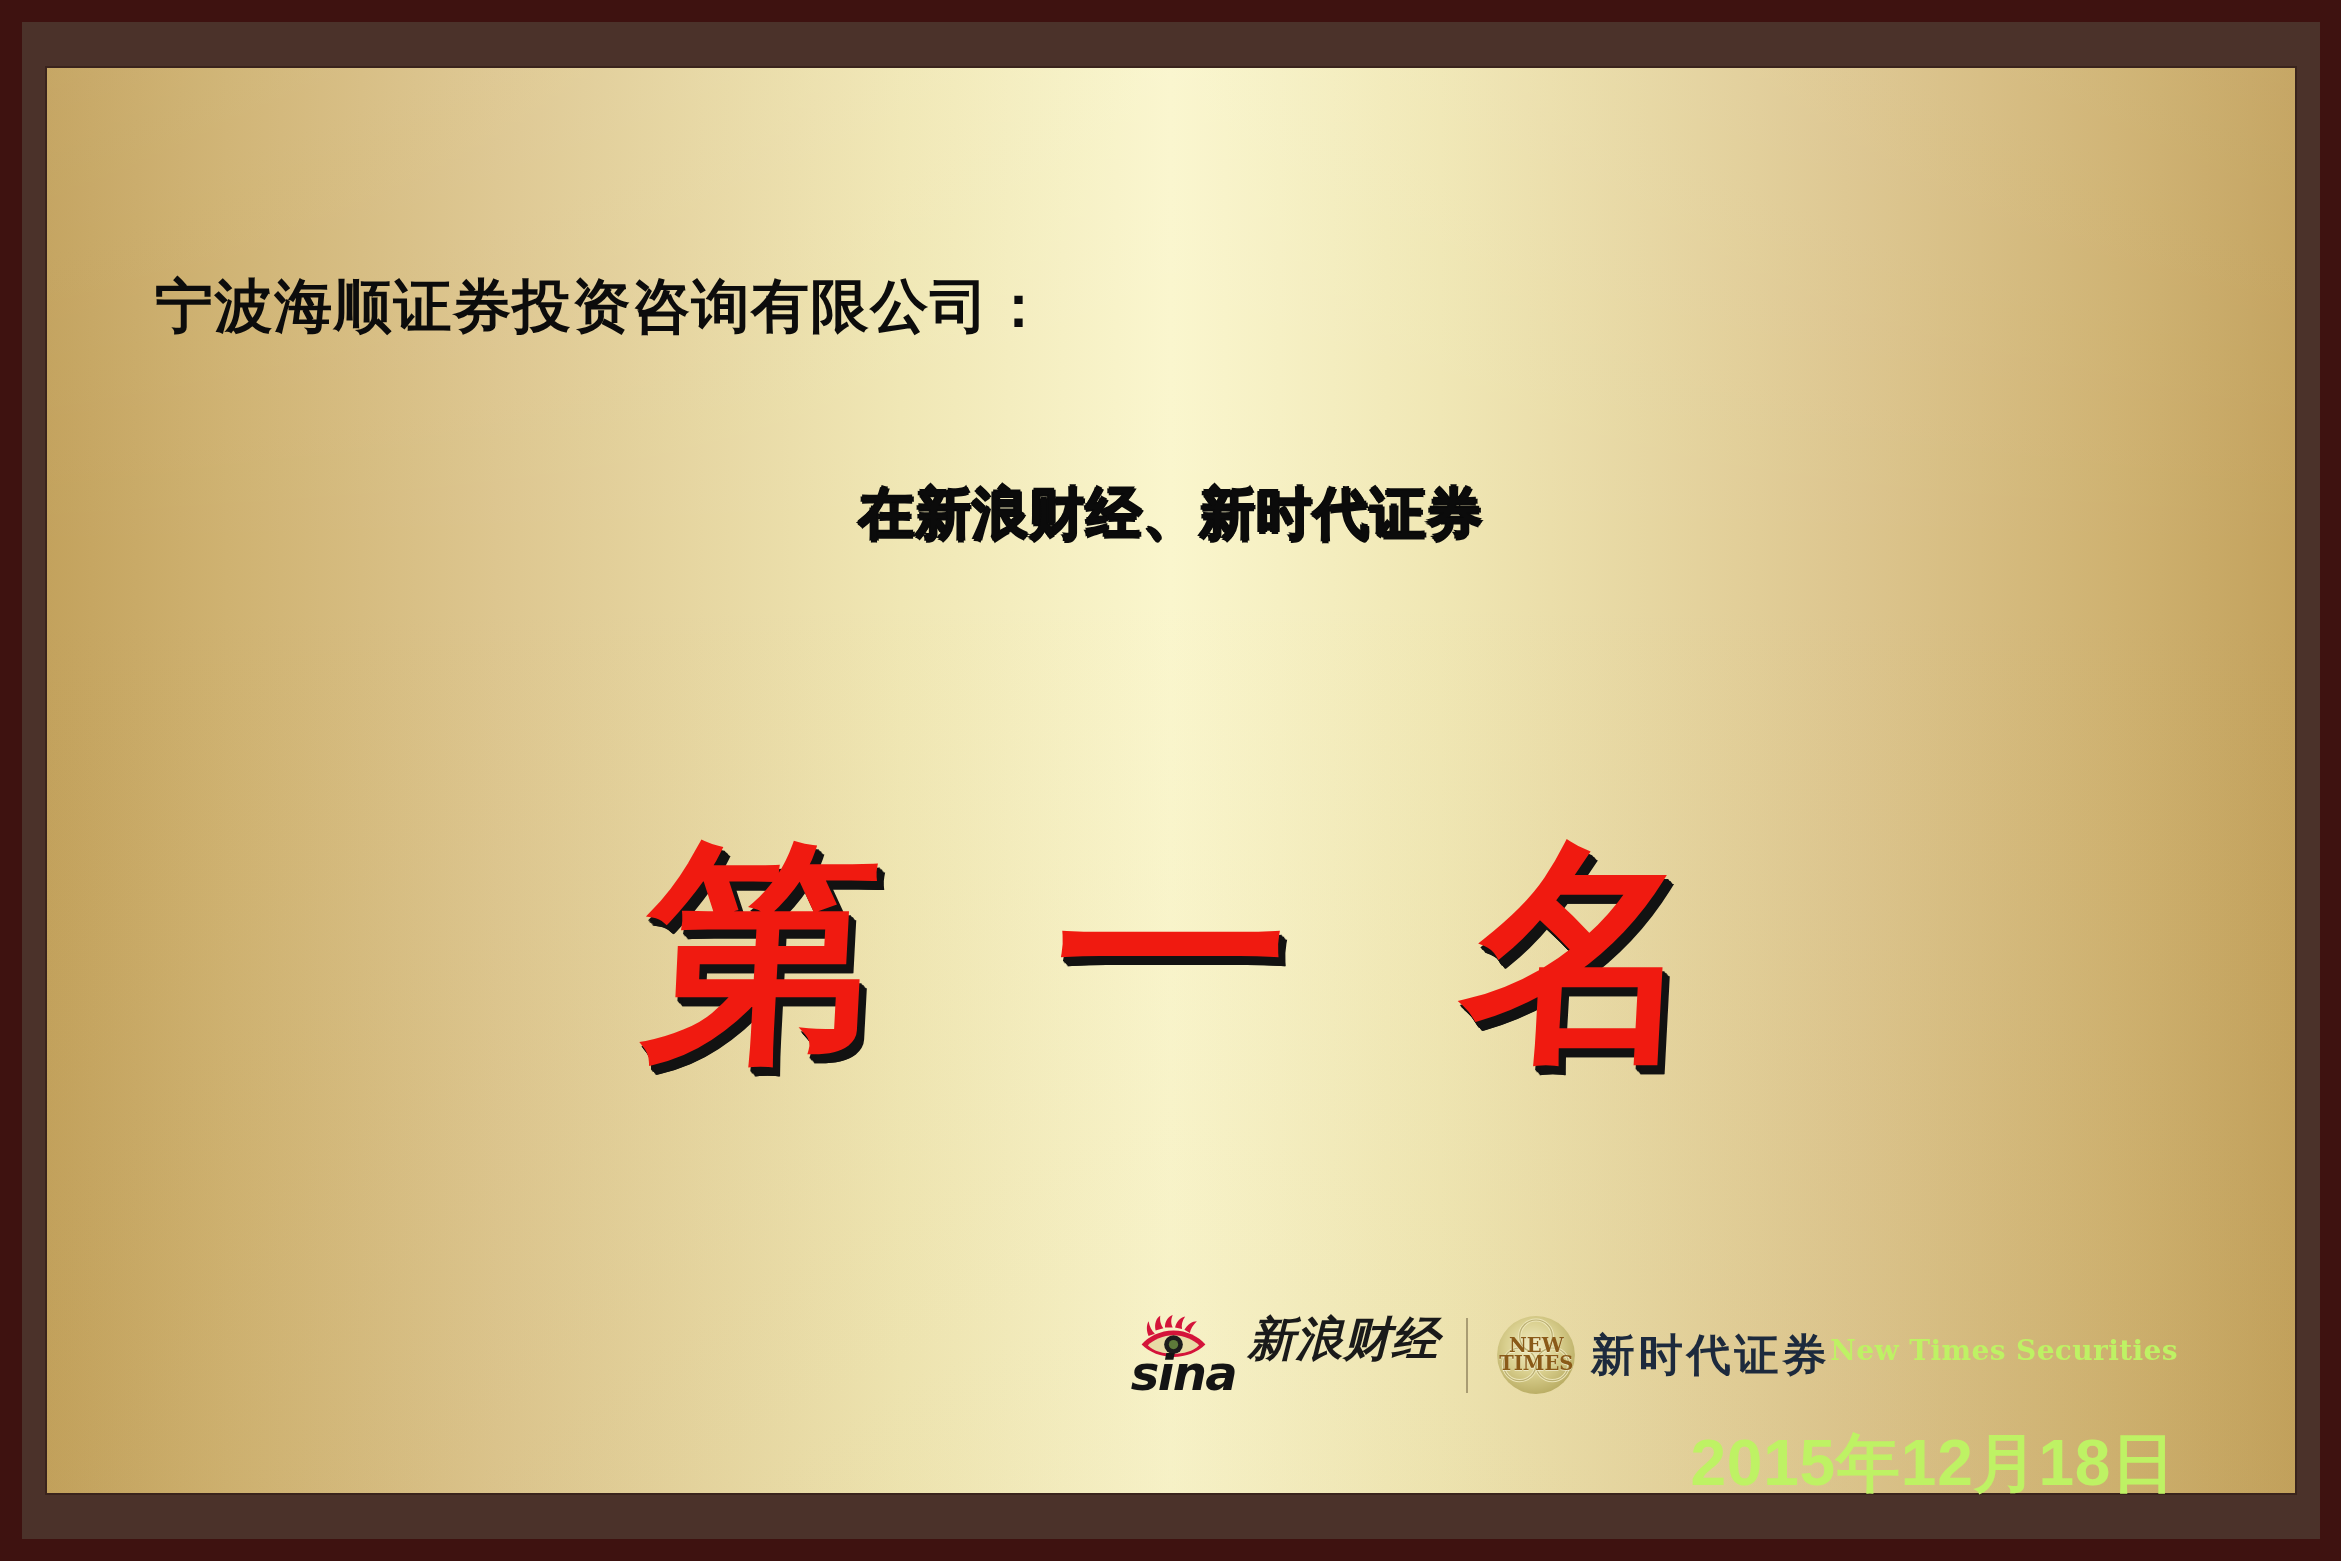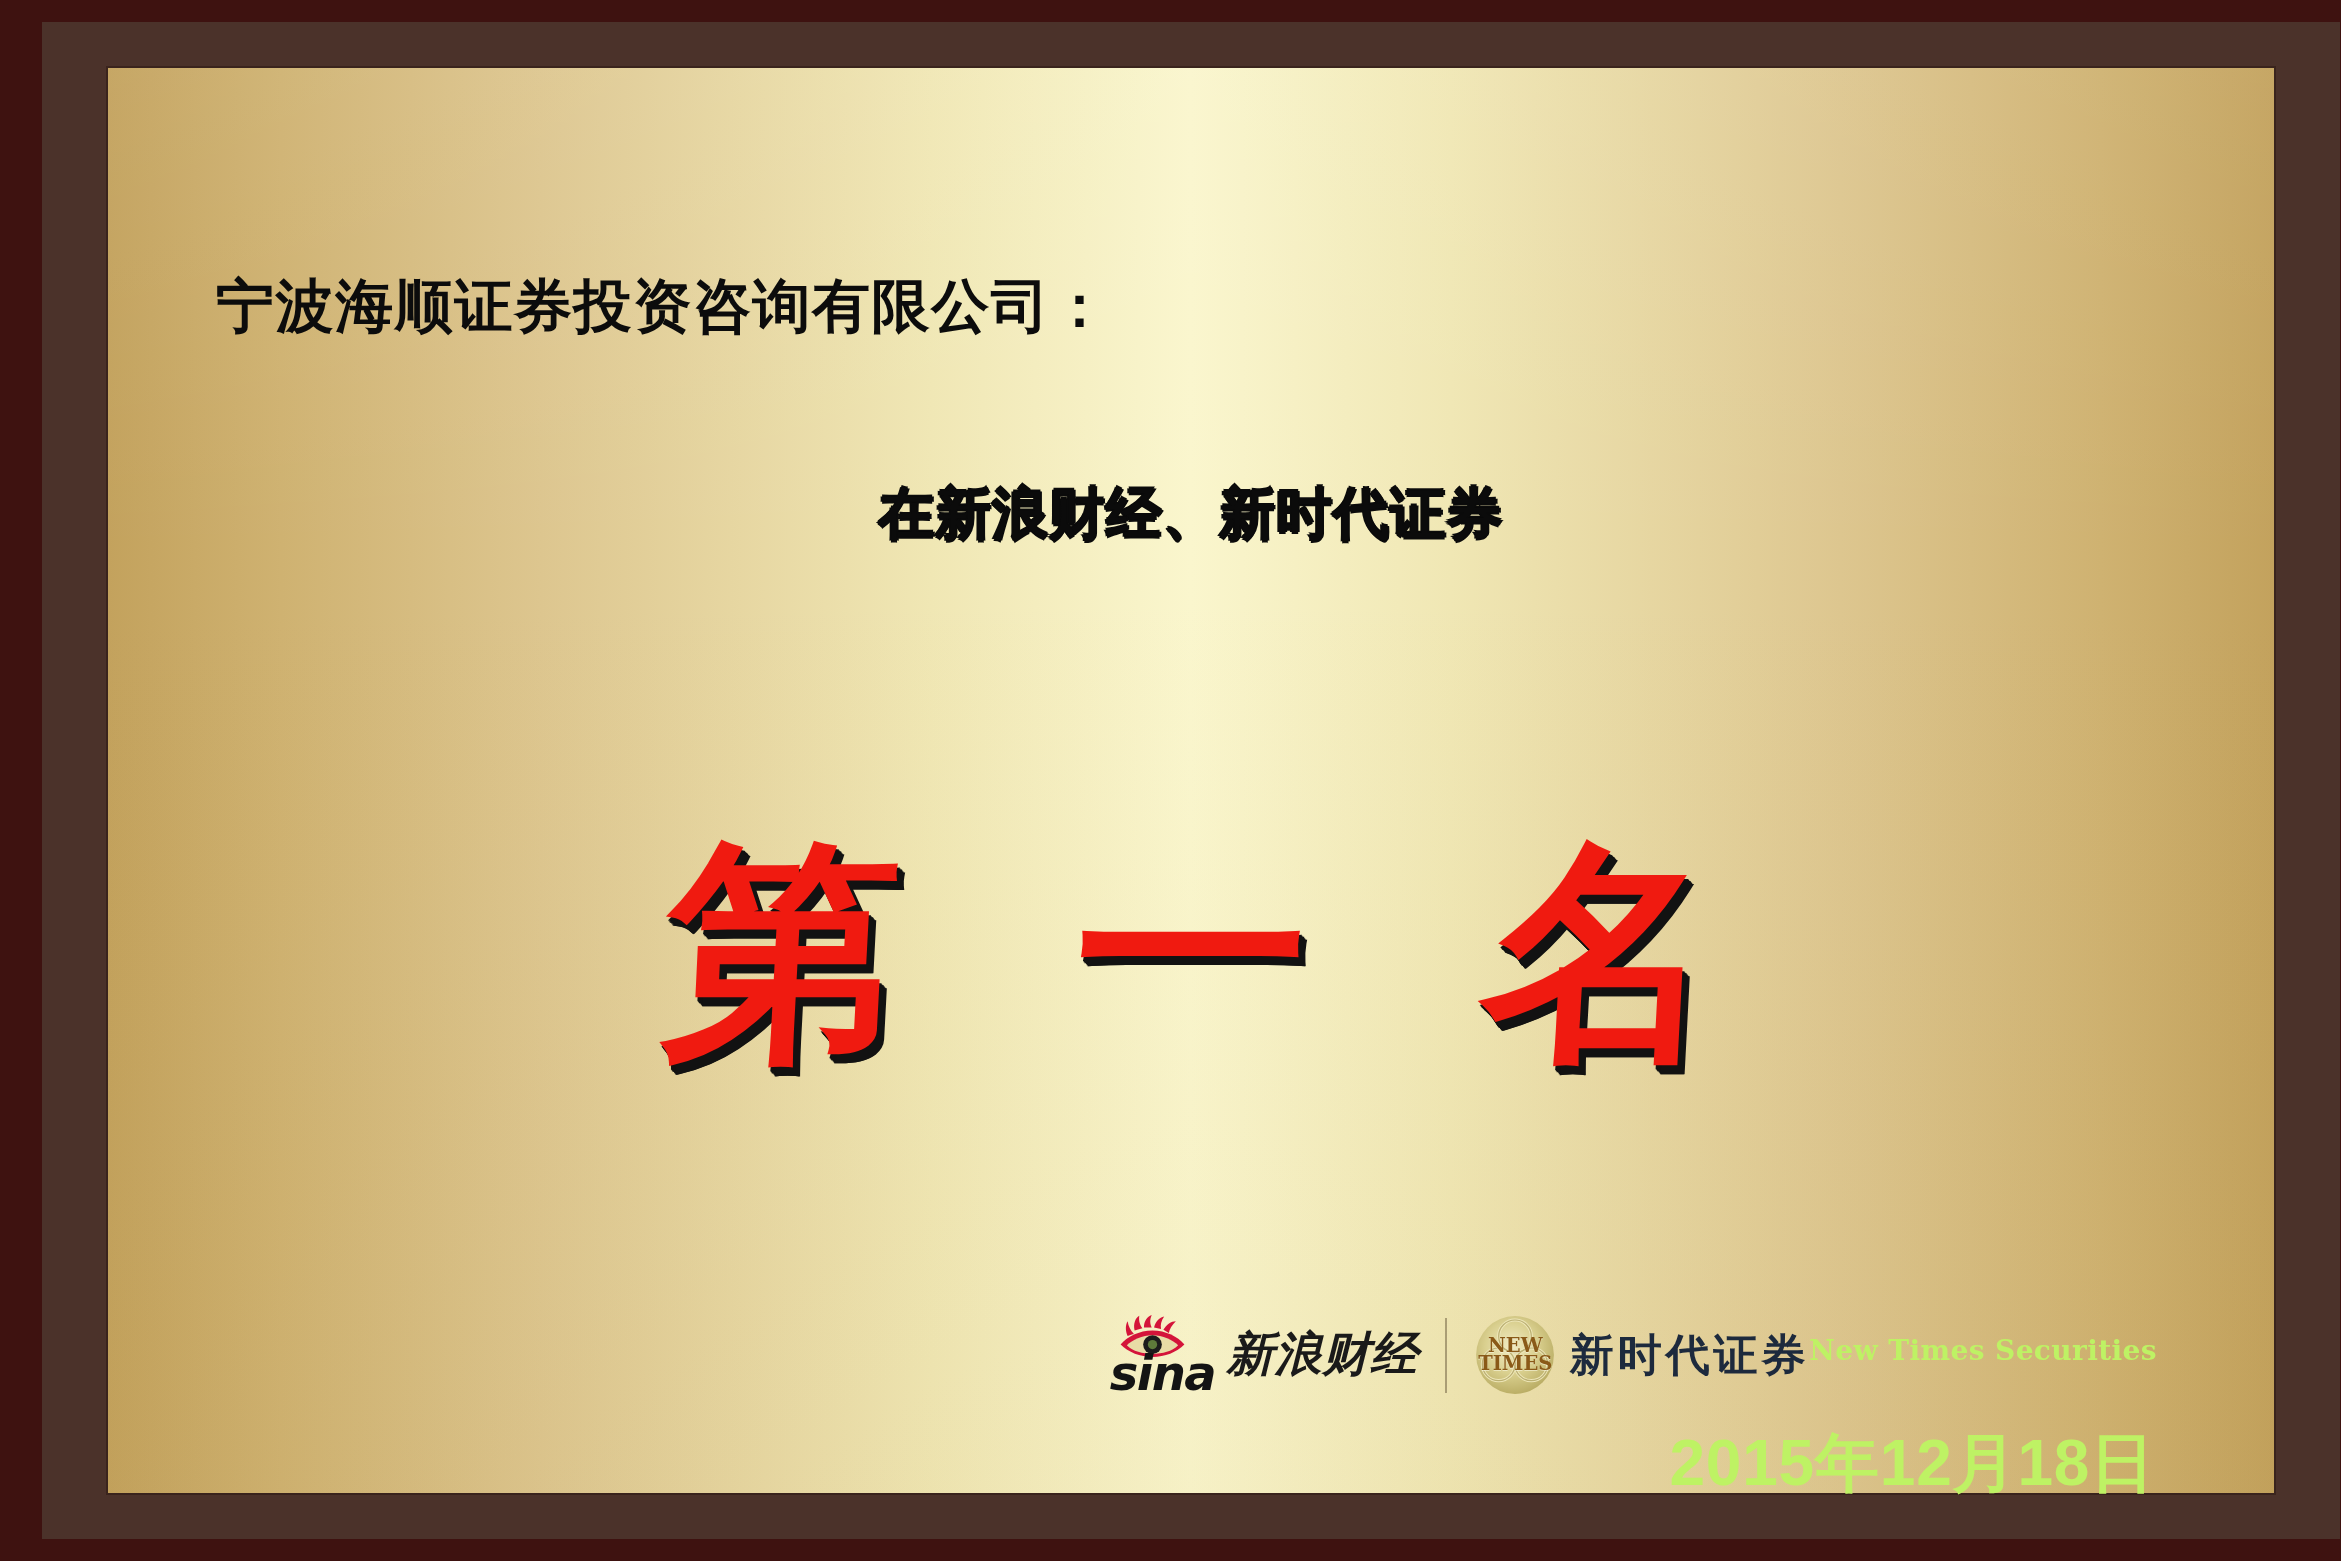--- a/index.html
+++ b/index.html
@@ -21,22 +21,21 @@
     background: #3e1210;          
     padding: 22px;
     overflow: hidden;
   }
   .frame-mid {
     position: relative;
     width: 100%;
     height: 100%;
     box-sizing: border-box;
     background: #4b322a;          
-    padding: 44px 64px;
-    margin-left: 20px;
+    padding: 44px 23px;
   }
   .frame-inner-line {
     position: relative;
     width: 100%;
     height: 100%;
     box-sizing: border-box;
     border: 2.3px solid #3a241d;
   }
 
   
@@ -142,21 +141,21 @@
     right: 117px;
     top: 1245px;
     display: flex;
     align-items: center;
     gap: 26.5px;
   }
 
   
   .sina-logo {
     display: flex;
-    align-items: center;
+    align-items: flex-start;
     gap: 11px;
   }
   .sina-mark {
     position: relative;
     width: 106px;
     height: 81px;
   }
   .sina-word {
     position: absolute;
     left: 0;

